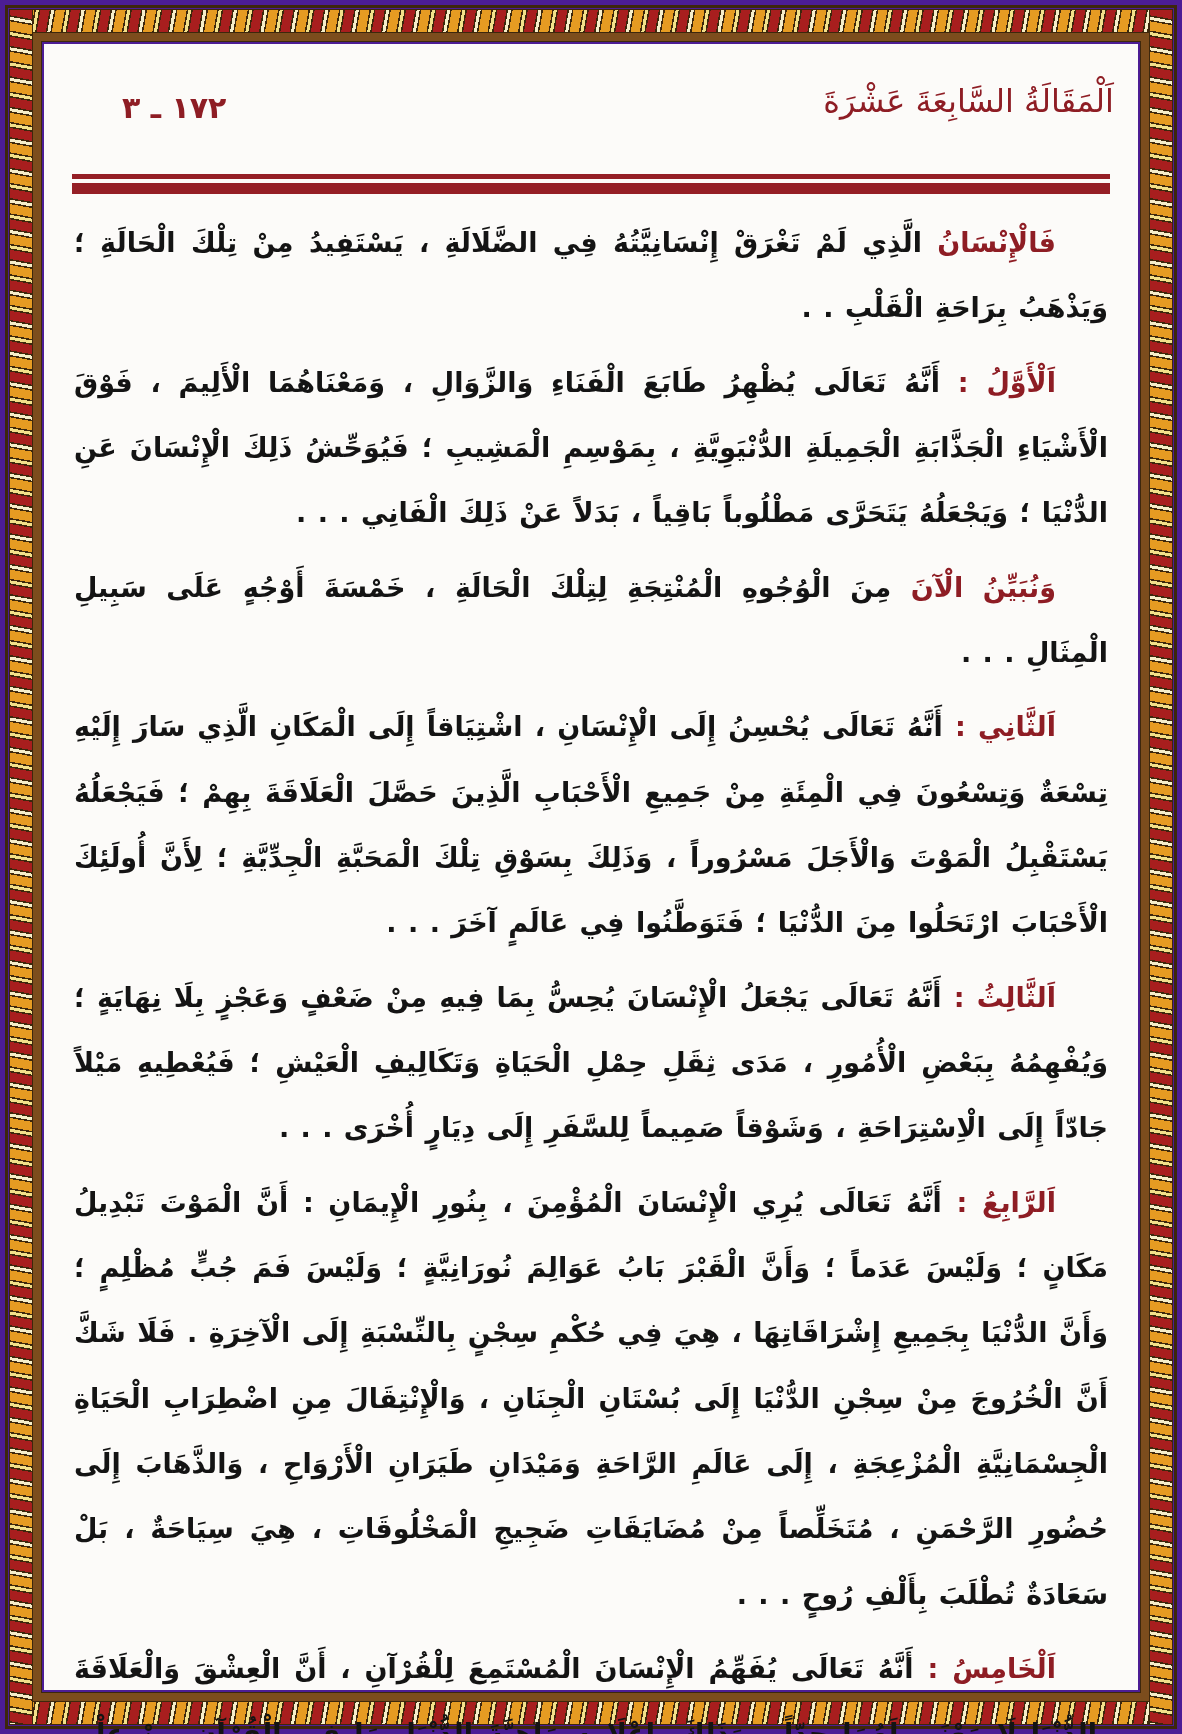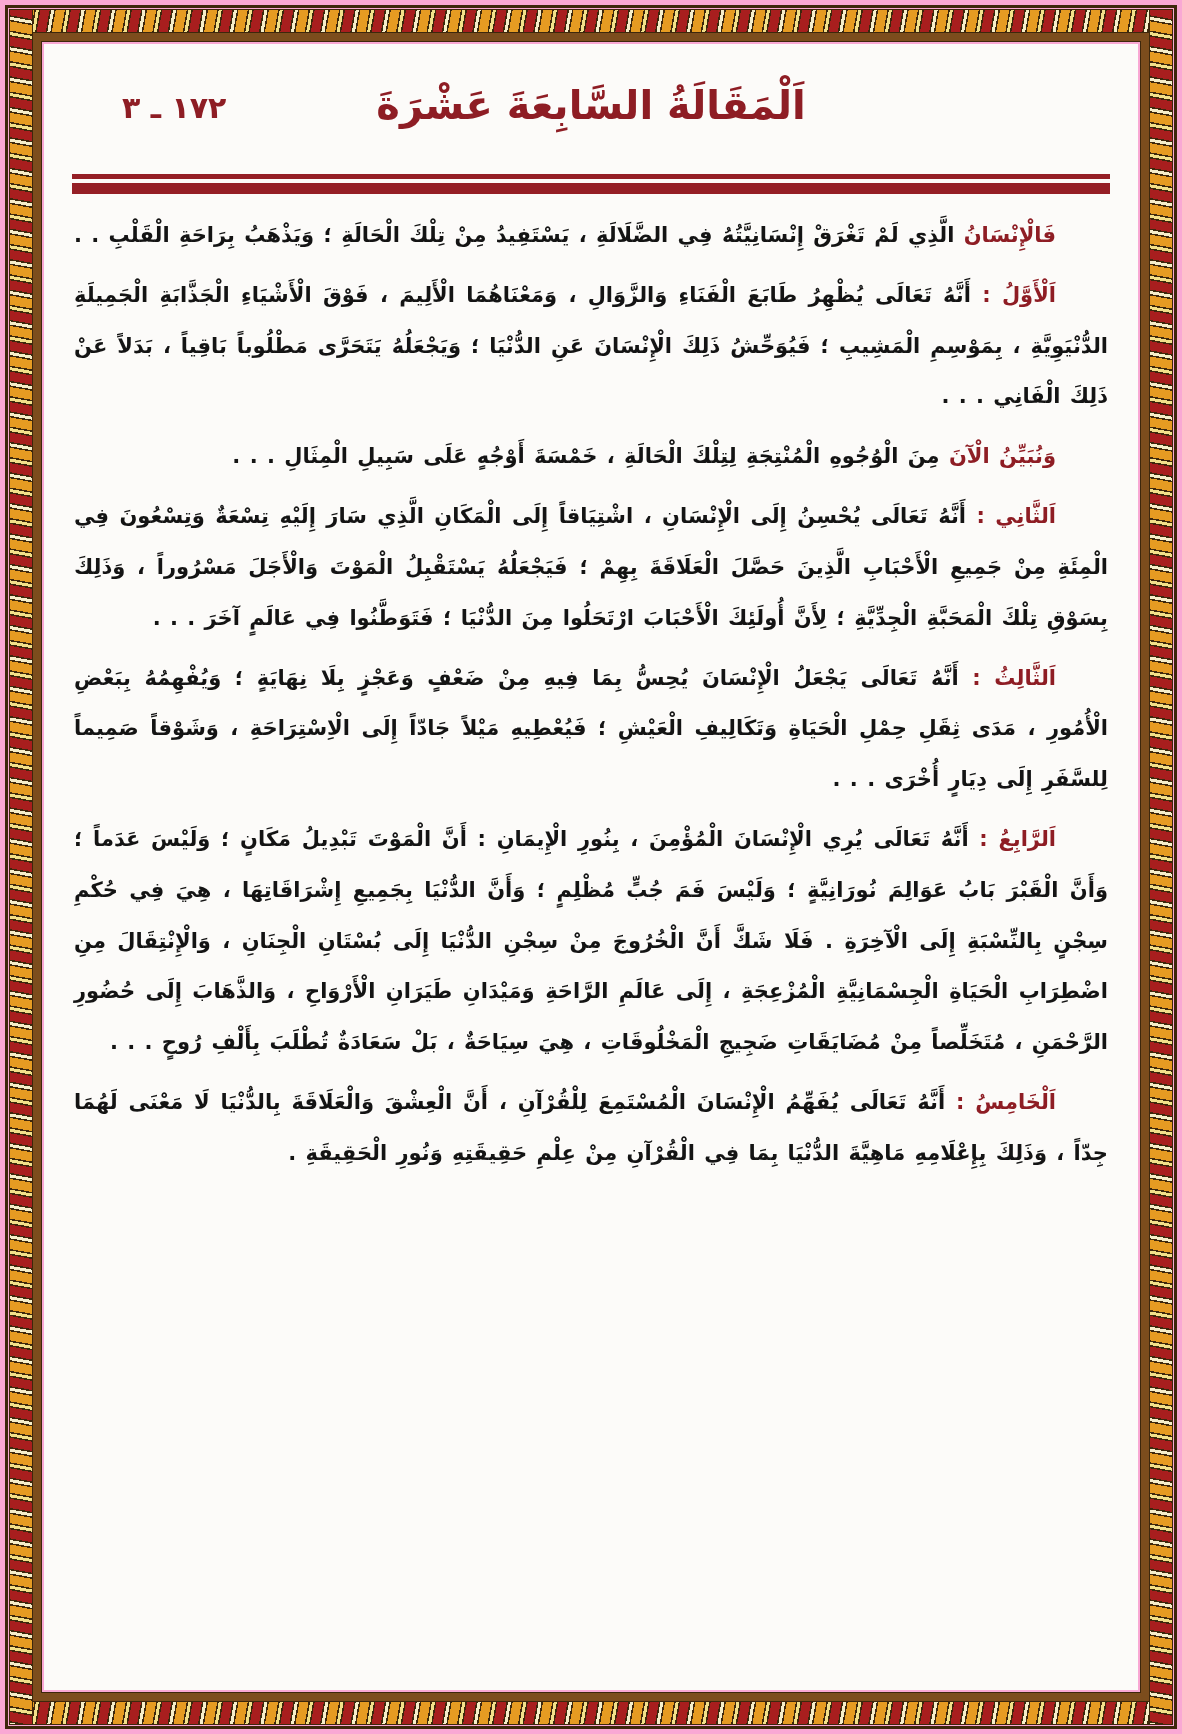--- a/index.html
+++ b/index.html
@@ -1,19 +1,19 @@
 <!DOCTYPE html>
 <html lang="ar" dir="rtl"><head>
 <meta charset="utf-8">
 <style>
   html,body{margin:0;padding:0;background:#ffffff;}
   .page{
     position:relative;
     width:1182px;height:1734px;
-    background:#f9a8d4;
+    background:#4c1d95;
     font-family:"DejaVu Sans", sans-serif;
     overflow:hidden;
   }
   
   .frame-outer{position:absolute;inset:5px;border:3px solid #3d270c;pointer-events:none;}
   .band{position:absolute;border:1px solid #3d270c;pointer-events:none;}
   .band-h{
     left:9px;right:9px;height:22px;
     background:repeating-linear-gradient(100deg,
       #a81e1e 0 9px, #3d270c 9px 10.5px, #f6eec9 10.5px 13.5px, #3d270c 13.5px 15px,
@@ -43,31 +43,30 @@
     direction:rtl;
   }
   .header{position:relative;height:78px;margin-top:10px;}
   .page-number{
     position:absolute;left:54px;top:8px;
     direction:rtl;
     color:#8e1d24;font-size:30px;font-weight:bold;letter-spacing:2px;
   }
   .page-title{
     position:absolute;left:0;right:0;top:0;
-    text-align:center;
-    color:#8e1d24;font-size:40px;font-weight:bold;
+    color:#8e1d24;font-size:32px;font-weight:normal;
   }
   .double-rule{margin:14px 4px 0 4px;border-top:5px solid #951f26;}
   .double-rule-thick{margin-top:4px;height:11px;background:#951f26;}
   .body-text{margin-top:16px;padding:0 6px;}
   p.para{
     direction:rtl;
     text-align:justify;
     text-align-last:right;
-    font-size:21px;
+    font-size:27px;
     line-height:2.42;
     font-weight:bold;
     color:#141414;
     margin:0 0 9px 0;
     text-indent:52px;
     word-spacing:2px;
   }
   p.para .lead{color:#8e1d24;}
 </style>
 </head>

